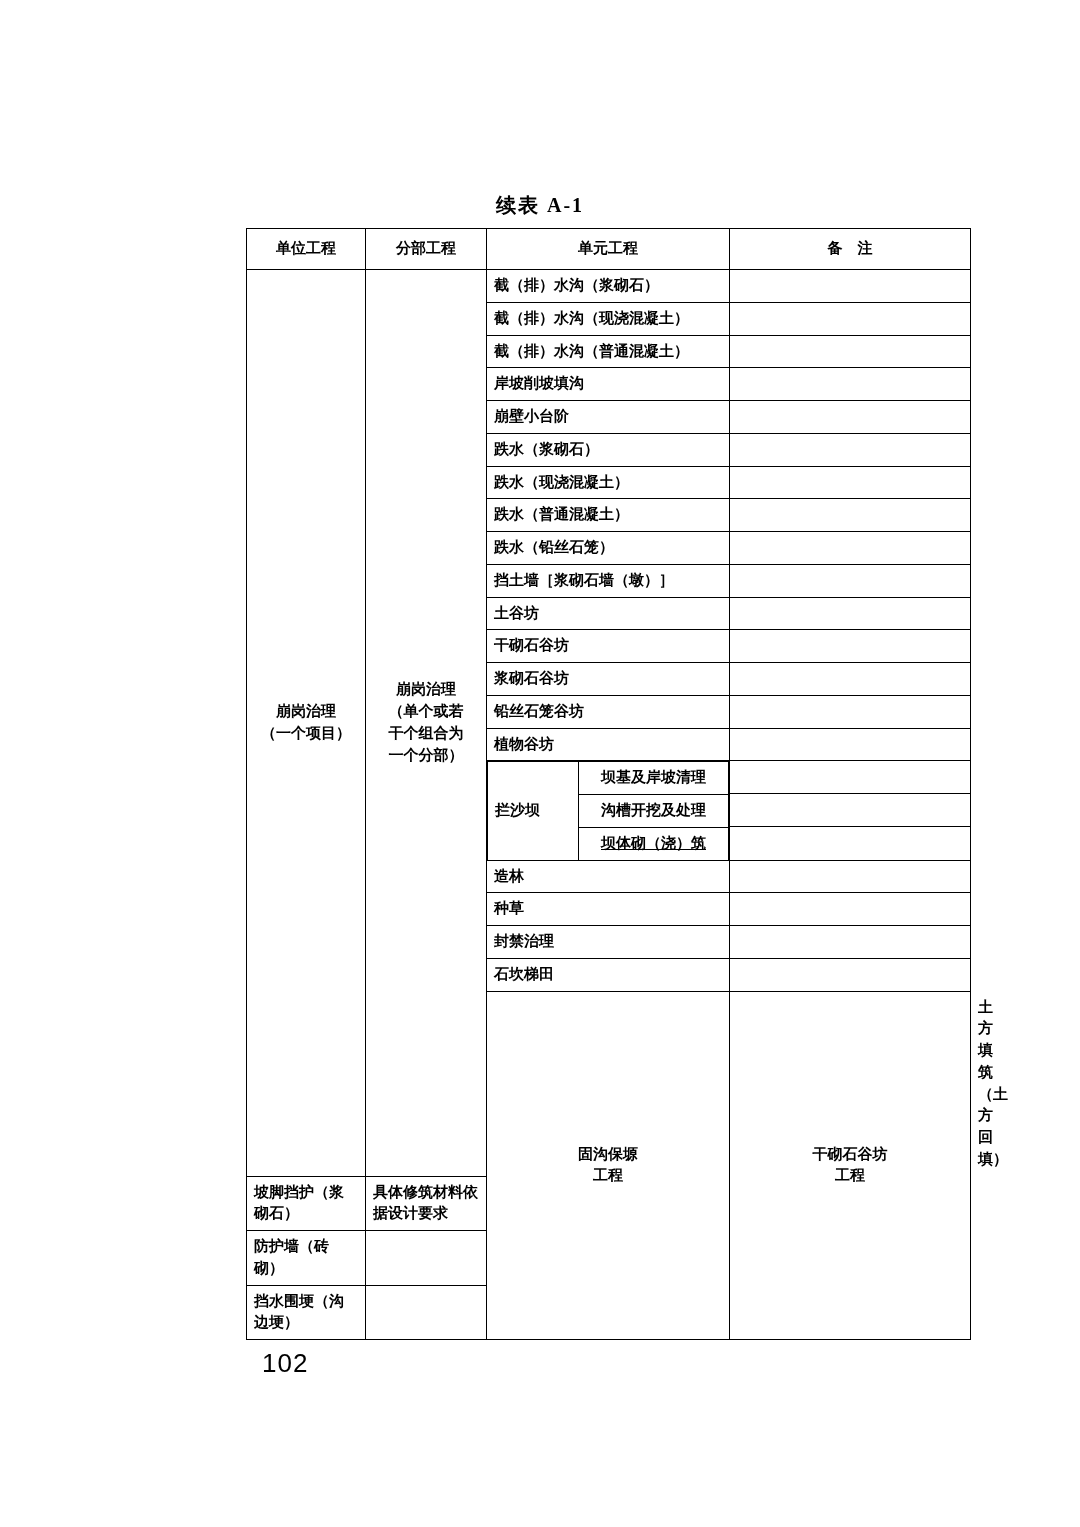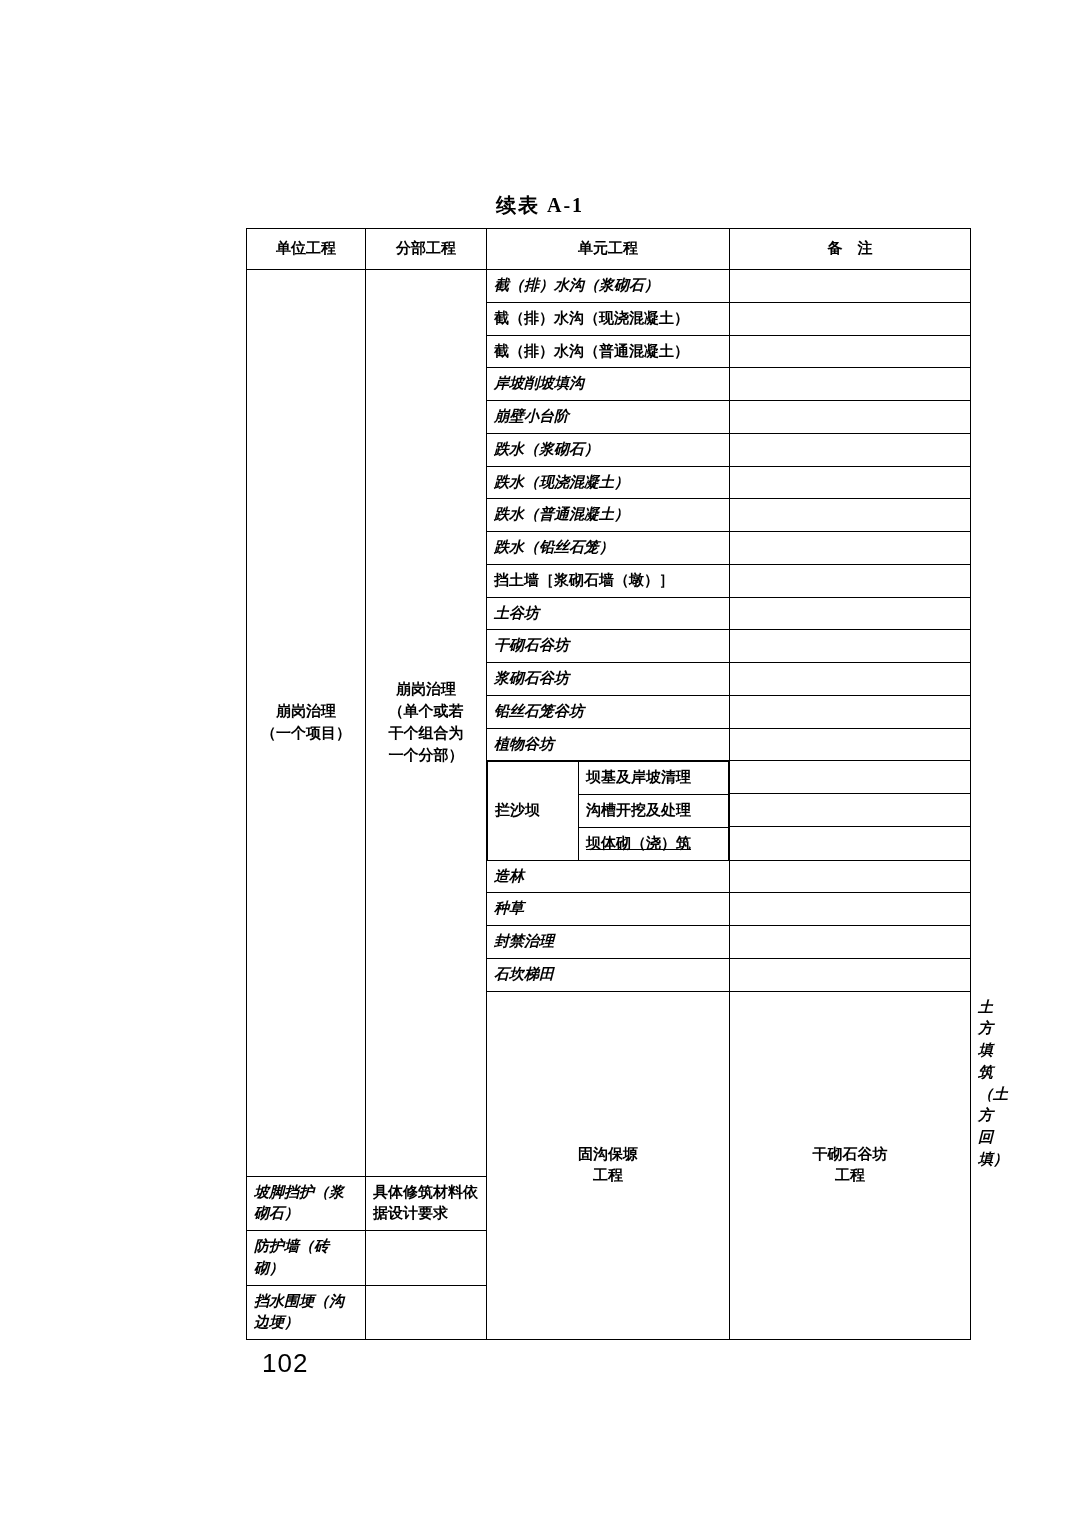--- a/index.html
+++ b/index.html
@@ -50,21 +50,21 @@
   }
   table.main th {
     text-align: center;
     height: 30px;
   }
   .c-unit { width: 104px; text-align: center; }
   .c-part { width: 106px; text-align: center; }
   .c-elem { width: 228px; }
   .c-note { width: 226px; }
   .cell-center { text-align: center; }
-  .indent1 { padding-left: 28px; font-style: italic; }
+  .indent1 { padding-left: 28px; }
   .indent2 { padding-left: 22px; }
   .sub-table {
     width: 100%;
     border-collapse: collapse;
     table-layout: fixed;
   }
   .n-row td {
     border: 0;
     border-bottom: 1px solid #000;
     padding: 5px 7px;
@@ -75,20 +75,21 @@
     border-bottom: none;
     text-decoration: underline;
   }
   .n-label {
     width: 76px;
     text-align: left;
     border-right: 1px solid #000 !important;
     border-bottom: none !important;
   }
   .n-val {
+    text-align: center;
   }
   .page-number {
     position: absolute;
     top: 1348px;
     left: 262px;
     font-size: 26px;
     font-family: "Liberation Sans", sans-serif;
     letter-spacing: 1px;
   }
   .note-text {

